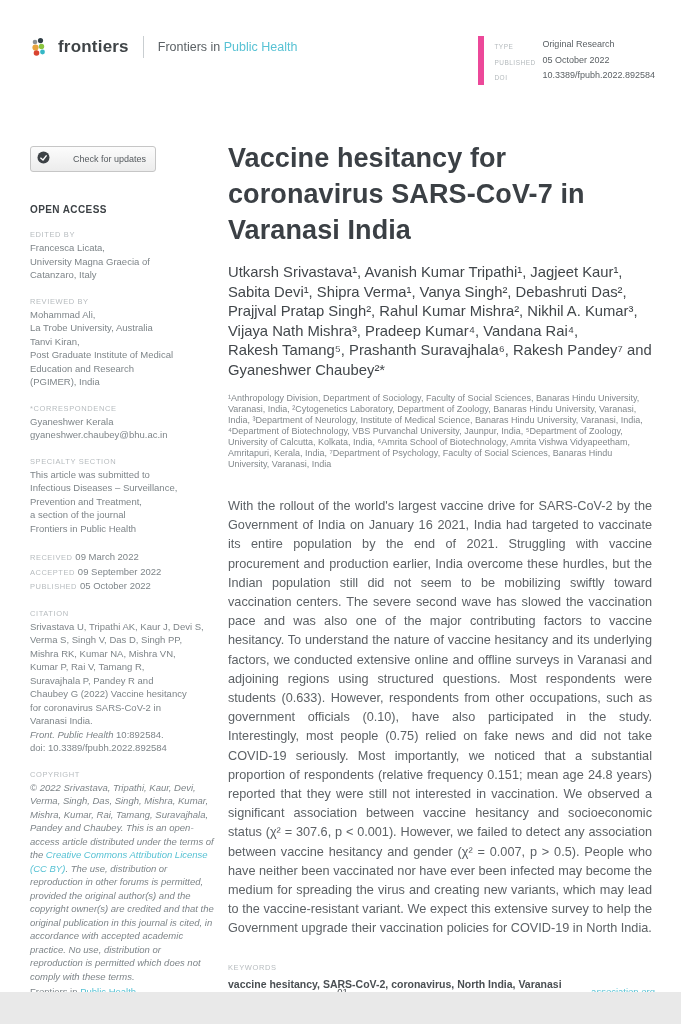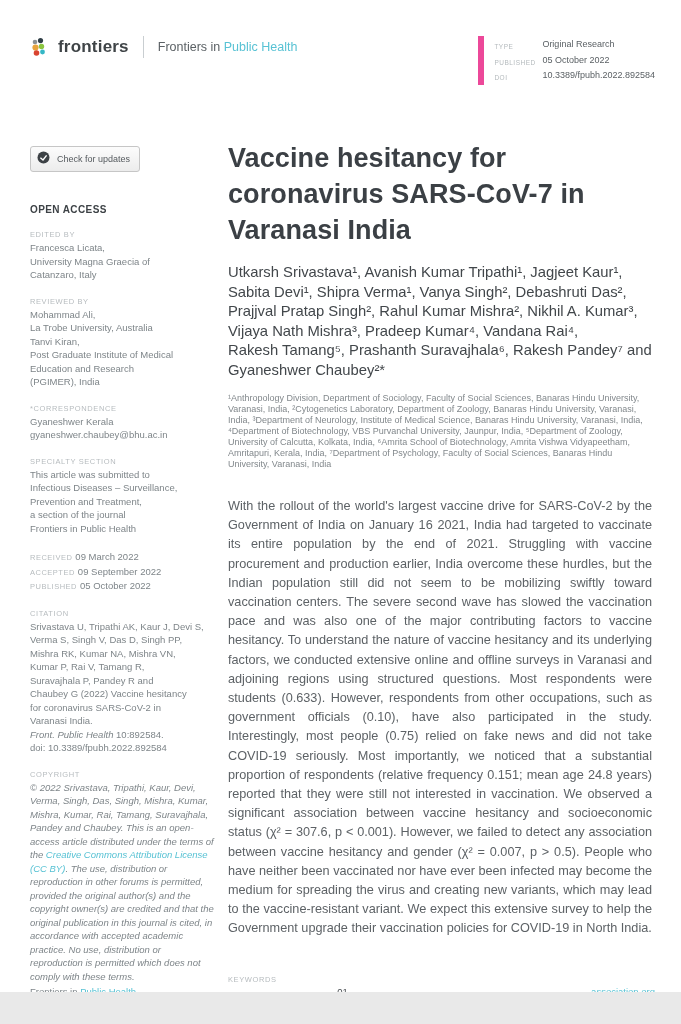--- a/index.html
+++ b/index.html
@@ -20,41 +20,41 @@
   .brand-div { width:1px; height:22px; background:#c9ced1; margin:0 6px; }
   .journal-name { font-size:12.5px; color:#5b6165; }
   .hdr-meta { border-left:6px solid #ec4899; padding-left:10px; padding-top:2px; }
   .meta-row { display:flex; line-height:12.5px; }
   .meta-label { width:48px; font-size:6.5px; color:#b4babd; letter-spacing:0.5px; padding-top:3px; }
   .meta-value { font-size:9px; color:#5b6165; }
 
   
   .side { position:absolute; left:30px; top:146px; width:184px; }
   .chk-btn {
-    display:inline-flex; align-items:center; gap:7px;
+    display:inline-flex; align-items:center; gap:23px;
     border:1px solid #c6c6c6; border-radius:3px; background:linear-gradient(#fcfcfc,#ececec);
     padding:3px 9px 3px 6px; cursor:pointer;
   }
   .chk-btn span.lbl { font-size:9px; color:#555a5e; }
   .open-access { margin-top:32px; font-size:10px; font-weight:bold; color:#3d4246; letter-spacing:0.4px; }
   .s-label { margin-top:15px; font-size:7.5px; color:#b7bcbf; letter-spacing:0.6px; }
   .s-text  { margin-top:2px; font-size:9.5px; line-height:13.5px; color:#7e8589; white-space:pre-line; }
   .s-dates { margin-top:15px; }
   .s-date-row { font-size:9.5px; line-height:13.5px; color:#7e8589; }
   .s-date-row .dl { font-size:7.5px; color:#b7bcbf; letter-spacing:0.5px; margin-right:3px; }
   .cc-link { color:#58c2d4; cursor:pointer; }
   .em { font-style:italic; }
 
   
   .main { position:absolute; left:228px; top:140px; width:424px; }
   .title { font-size:27px; line-height:36px; font-weight:600; color:#3b4045; letter-spacing:0.1px; }
   .authors { margin-top:15px; font-size:14.8px; line-height:19.5px; color:#42474b; white-space:pre-line; }
   .affils { margin-top:13px; font-size:9px; line-height:11px; color:#82888c; }
   .abstract { margin-top:27px; font-size:12.7px; line-height:19.2px; color:#5d6266; text-align:justify; }
-  .kw-label { margin-top:36px; font-size:7.5px; color:#b7bcbf; letter-spacing:0.6px; }
+  .kw-label { margin-top:24px; font-size:7.5px; color:#b7bcbf; letter-spacing:0.6px; }
   .kw { margin-top:6px; font-size:10.5px; font-weight:bold; color:#4a4f53; }
 
   
   .ftr { position:absolute; left:30px; right:26px; top:986px; font-size:9.5px; color:#7f868a; }
   .ftr .page-num { position:absolute; left:50%; transform:translateX(-50%); color:#4a4f53; }
   .ftr .right { position:absolute; right:0; }
 </style>
 </head>
 <body>
 

